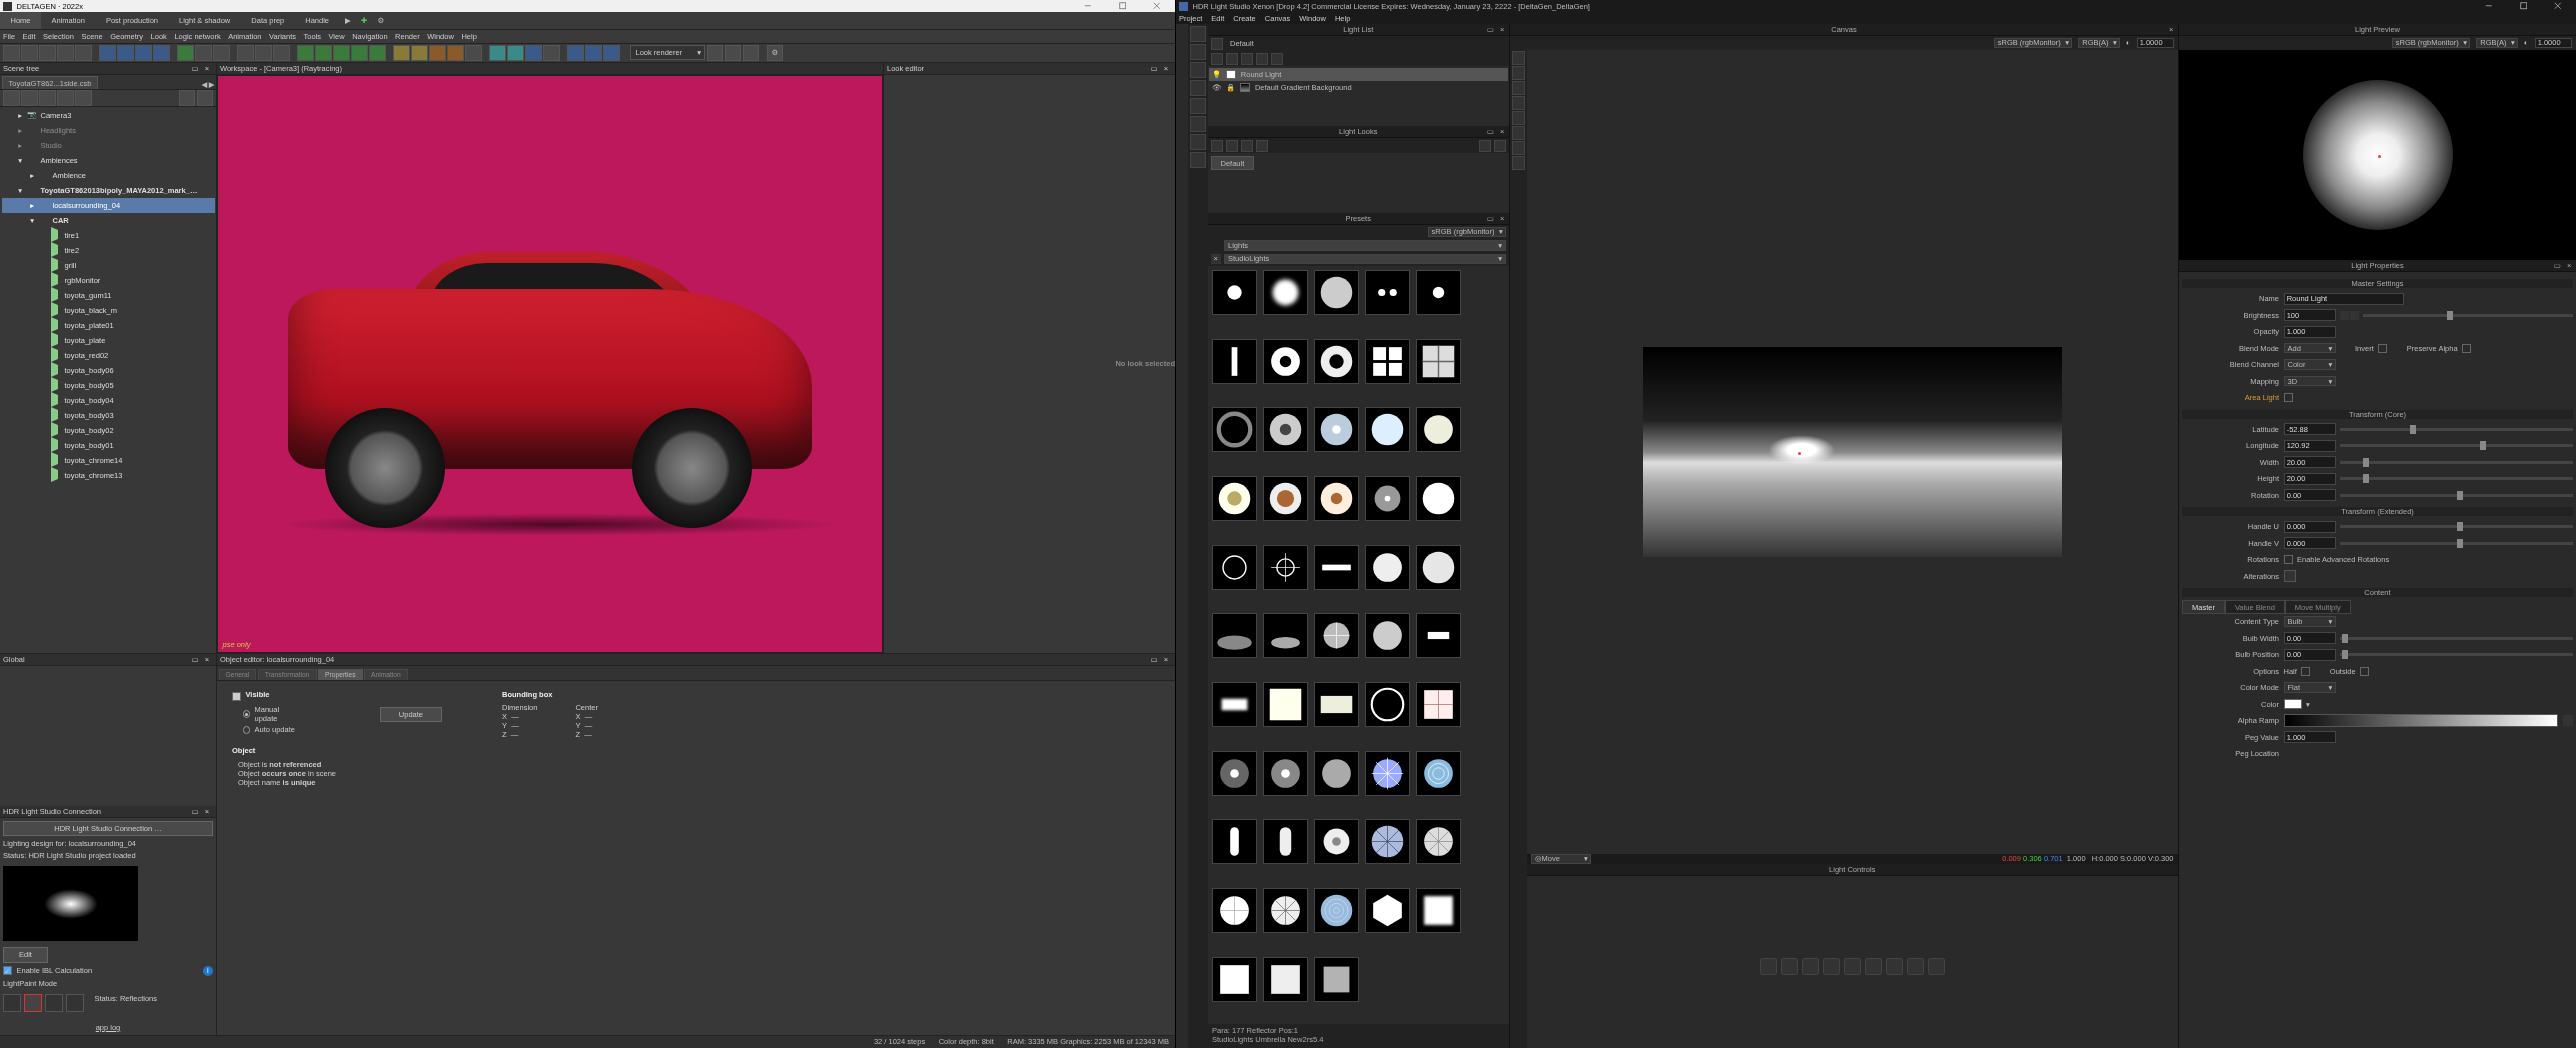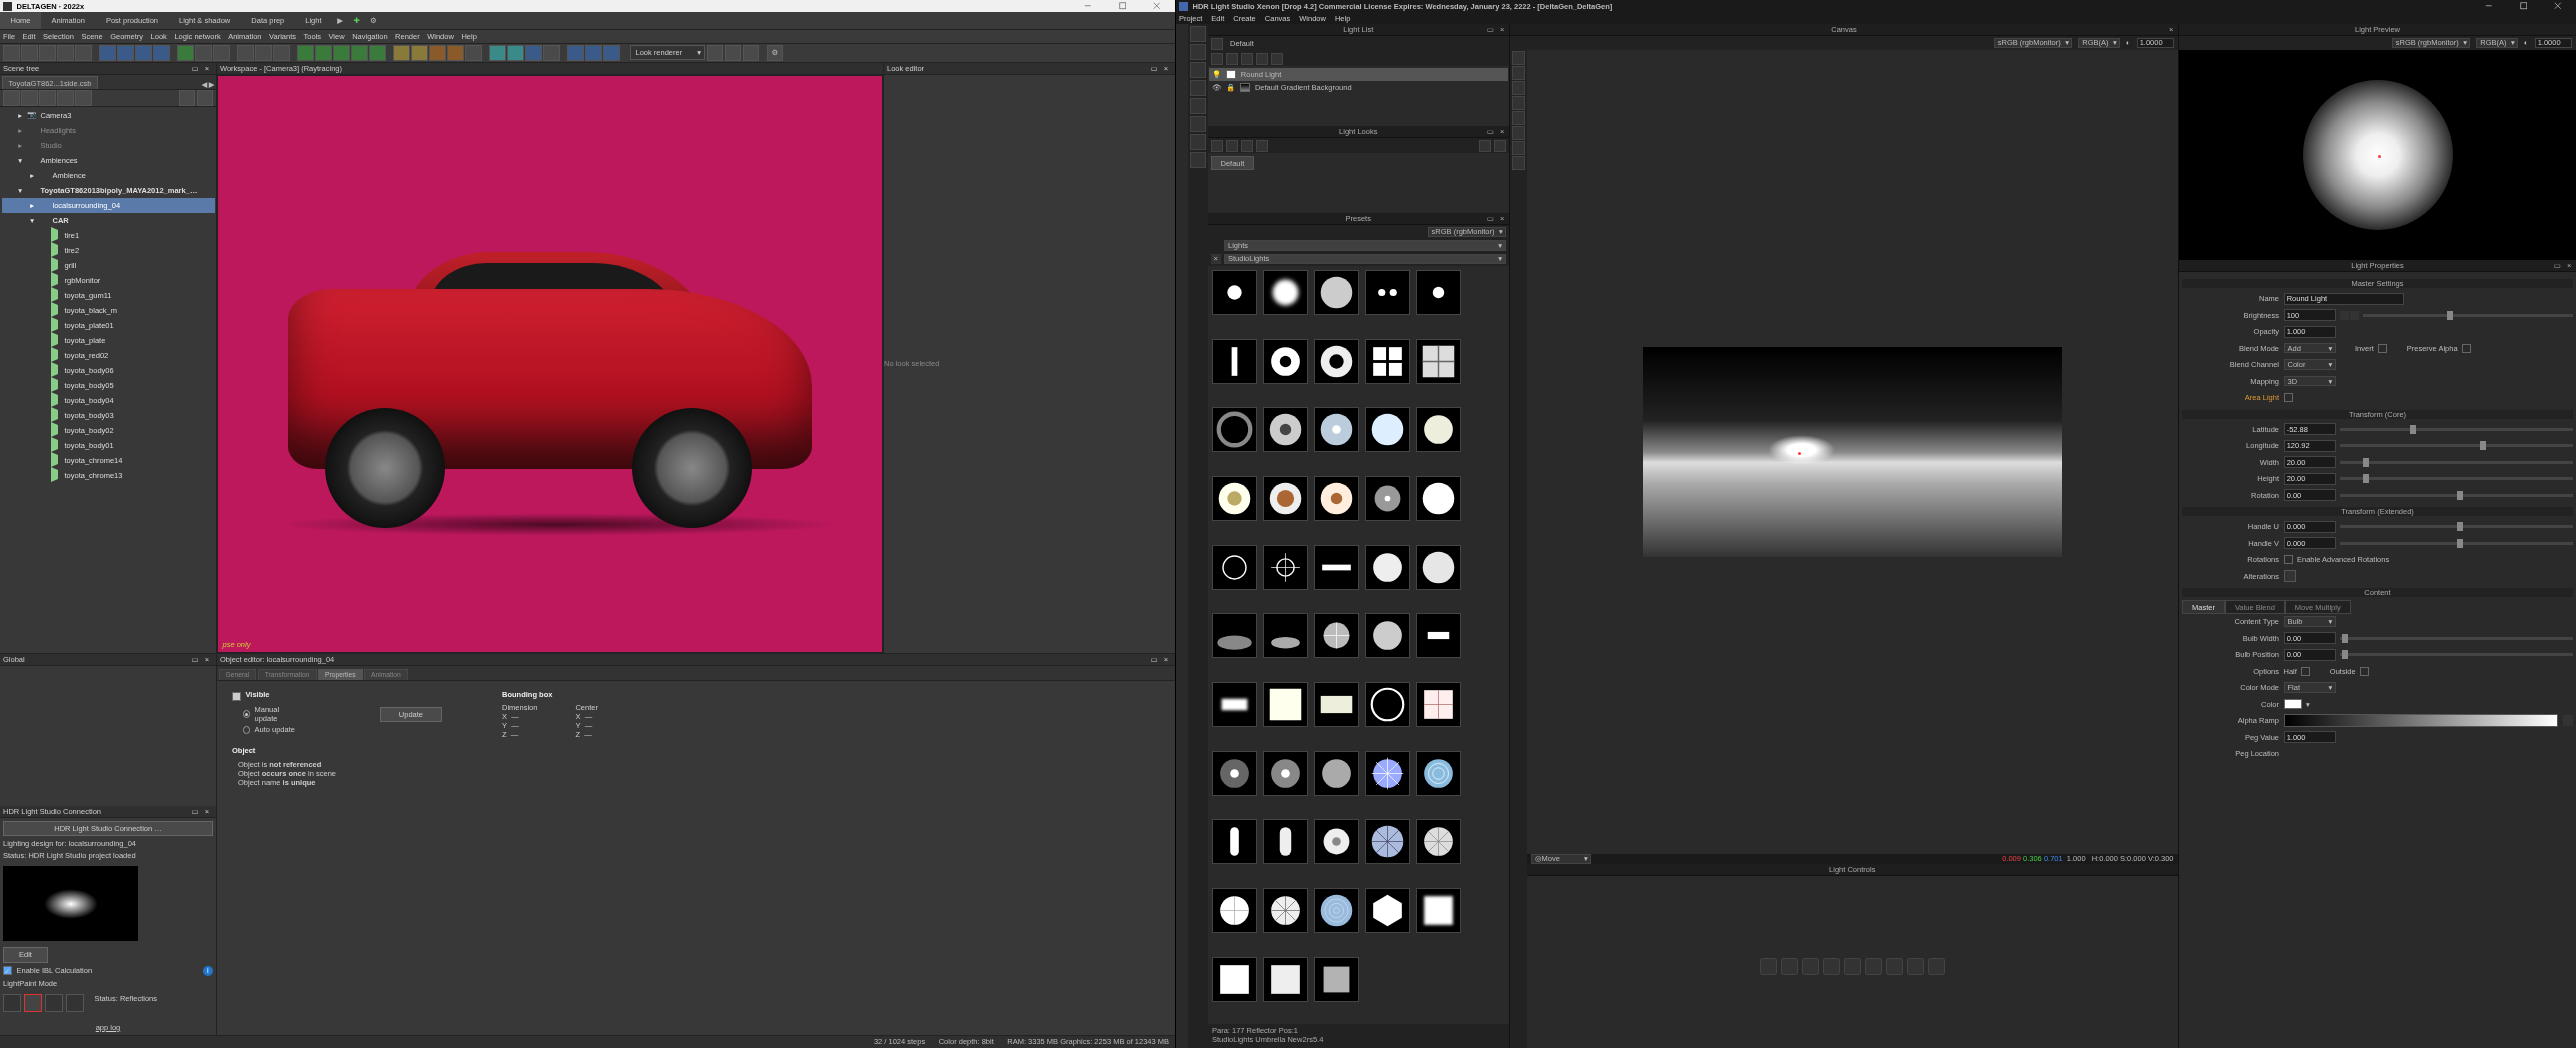--- a/index.html
+++ b/index.html
@@ -1,21 +1,21 @@
 <!DOCTYPE html>
 <html><head>
 <meta charset="utf-8">
 <style>
 * { margin: 0; padding: 0; box-sizing: border-box; font-family: "Segoe UI", Tahoma, sans-serif; font-size: 7.5px; user-select: none; }
 body { background: #1a1a1a; color: #bbb; width: 2576px; height: 1048px; overflow: hidden; display: flex; }
 .app-left { width: 1176px; height: 100%; display: flex; flex-direction: column; background: #3c3c3c; border-right: 0.7px solid #000; }
 .app-right { width: 1400px; height: 100%; display: flex; flex-direction: column; background: #2a2a2a; }
 
 
-.titlebar { height: 12px; background: #f0f0f0; display: flex; align-items: center; padding: 0 3px; color: #000; gap: 4.5px; font-weight: bold; }
+.titlebar { height: 12px; background: #f0f0f0; display: flex; align-items: center; padding: 0 3px; color: #000; gap: 4.5px; }
 .titlebar.dark { background: #1a1a1a; color: #bbb; }
 .titlebar .sp { flex: 1; }
 .winbtn { width: 30px; height: 12px; display: flex; align-items: center; justify-content: center; }
 .winbtn svg { width: 7.5px; height: 7.5px; stroke: #666; }
 .titlebar.dark .winbtn svg { stroke: #bbb; }
 
 
 .ribbon { background: #3a3a3a; display: flex; align-items: center; height: 18px; border-bottom: 0.7px solid #222; }
 .ribbon .tab { padding: 0 10.5px; height: 100%; display: flex; align-items: center; color: #ccc; }
 .ribbon .tab.active { background: #4a4a4a; }
@@ -56,21 +56,21 @@
 .car { width: 614px; height: 344px; position: relative; }
 .car-body { position:absolute; left:45px; top:97px; width:524px; height:180px; background: linear-gradient(180deg,#d02030 0%,#b01020 60%,#701018 100%); border-radius: 45px 165px 30px 30px / 30px 97px 22.5px 22.5px; box-shadow: inset 0 -30px 45px rgba(0,0,0,0.5); }
 .car-roof { position:absolute; left:165px; top:60px; width:300px; height:90px; background: linear-gradient(180deg,#c02028,#801018); border-radius: 90px 135px 7.5px 7.5px / 67px 90px 7.5px 7.5px; }
 .car-window { position:absolute; left:187px; top:71px; width:247px; height:60px; background:#1a1a1a; border-radius: 60px 90px 3px 3px / 45px 60px 3px 3px; }
 .car-wheel { position:absolute; width:120px; height:120px; border-radius:50%; background: radial-gradient(circle,#888 0%,#555 40%,#222 45%,#111 70%,#000 100%); bottom:7.5px; }
 .car-wheel.front { left:389px; }
 .car-wheel.back { left:82px; }
 .car-shadow { position:absolute; bottom:0; left:30px; width:569px; height:22.5px; background: radial-gradient(ellipse, rgba(0,0,0,0.6), transparent 70%); border-radius:50%; }
 
 .look-col { width: 292px; display: flex; flex-direction: column; background: #383838; border-left: 0.7px solid #222; }
-.look-body { flex: 1; display: flex; align-items: center; justify-content: flex-start; color: #888; }
+.look-body { flex: 1; display: flex; align-items: center; justify-content: flex-end; color: #888; font-weight: bold; }
 
 .left-bottom { height: 382px; display: flex; border-top: 0.7px solid #222; }
 .global-col { width: 217px; display: flex; flex-direction: column; border-right: 0.7px solid #222; background:#383838; }
 .global-body { flex: 1; padding: 3px; color: #ccc; display:flex; flex-direction:column; gap:3px; }
 .global-body .wide-btn { width:100%; background:#4a4a4a; border:0.7px solid #666; padding:2.2px; text-align:center; }
 .thumb { width: 135px; height: 75px; background: #000; margin: 3px 0; display:flex; align-items:center; justify-content:center; }
 .thumb .glow { width:40%; height:40%; background: radial-gradient(ellipse,#fff,#000 70%); border-radius:50%; }
 .mode-row { display:flex; gap:3px; margin-top:3px;}
 .mode-btn { width:18px; height:18px; background:#333; border:0.7px solid #555; }
 .mode-btn.active { border:0.7px solid #d33; background:#444; }
@@ -183,21 +183,21 @@
         </svg>
       </div>
   </div>
 
   <div class="ribbon">
     <div class="tab active">Home</div>
     <div class="tab">Animation</div>
     <div class="tab">Post production</div>
     <div class="tab">Light &amp; shadow</div>
     <div class="tab">Data prep</div>
-    <div class="tab">Light</div>
+    <div class="tab">Handle</div>
     <div class="icon-btn">▶</div>
     <div class="icon-btn" style="color:#5c5;">✚</div>
     <div class="icon-btn">⚙</div>
   </div>
 
   <div class="menubar">
     <span>File</span>
     <span>Edit</span>
     <span>Selection</span>
     <span>Scene</span>

